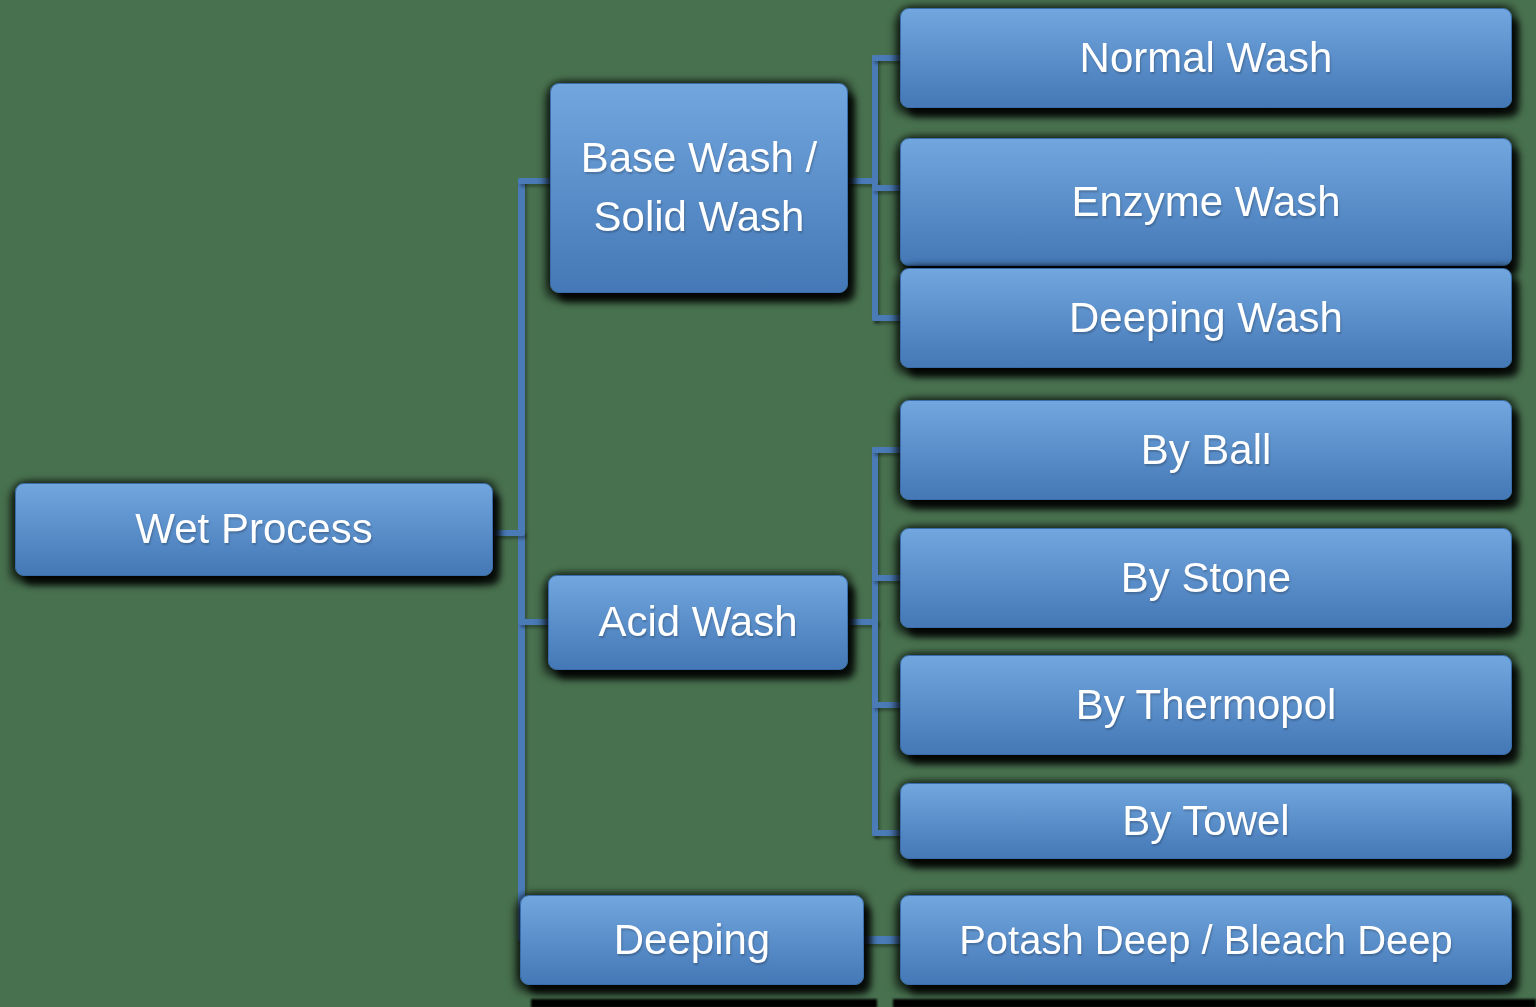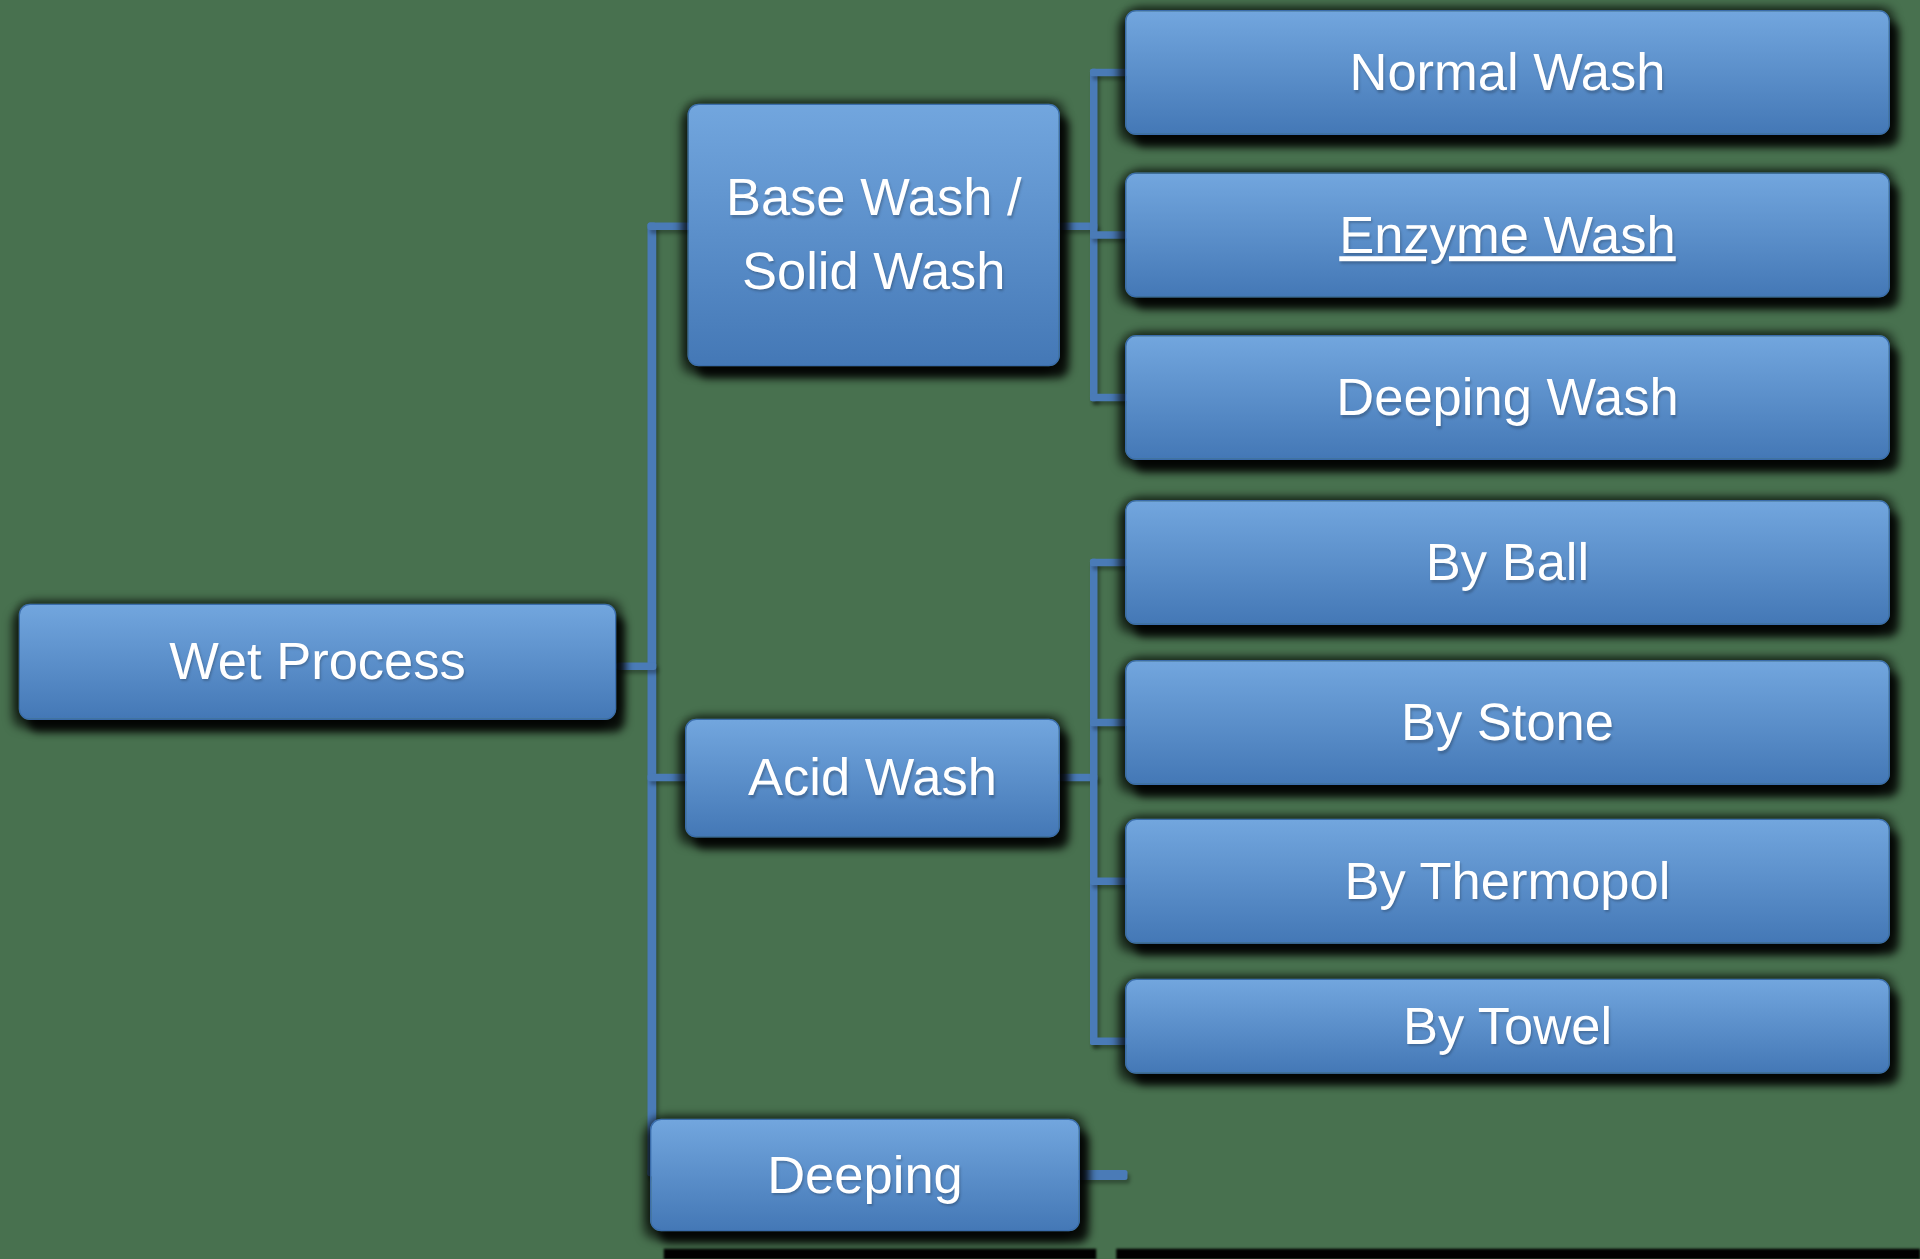--- a/index.html
+++ b/index.html
@@ -41,21 +41,21 @@
     background:var(--line);
     box-shadow:2px 3px 3px rgba(0,0,0,0.30);
     border-radius:2px;
   }
   
   .n-wet     {left:15px;  top:483px; width:478px; height:93px;}
   .n-base    {left:550px; top:83px;  width:298px; height:210px;}
   .n-acid    {left:548px; top:575px; width:300px; height:95px;text-align:right;}
   .n-deeping {left:520px; top:895px; width:344px; height:90px;}
   .n-r1{left:900px; top:8px;   width:612px; height:100px;}
-  .n-r2{left:900px; top:138px; width:612px; height:100px;text-decoration:underline;}
+  .n-r2{left:900px; top:138px; width:612px; height:128px;}
   .n-r3{left:900px; top:268px; width:612px; height:100px;}
   .n-r4{left:900px; top:400px; width:612px; height:100px;}
   .n-r5{left:900px; top:528px; width:612px; height:100px;}
   .n-r6{left:900px; top:655px; width:612px; height:100px;}
   .n-r7{left:900px; top:783px; width:612px; height:76px;}
   .n-r8{left:900px; top:895px; width:612px; height:90px; font-size:40px;}
   
   .c-wet-trunk   {left:493px; top:530px; width:32px;  height:6px;}
   .c-trunk       {left:518px; top:178px; width:7px;   height:763px;}
   .c-trunk-base  {left:518px; top:178px; width:34px;  height:6px;}
@@ -114,17 +114,18 @@
 
   <div class="node n-r1">Normal Wash</div>
   <div class="node n-r2">Enzyme Wash</div>
   <div class="node n-r3">Deeping Wash</div>
 
   <div class="node n-r4">By Ball</div>
   <div class="node n-r5">By Stone</div>
   <div class="node n-r6">By Thermopol</div>
   <div class="node n-r7">By Towel</div>
 
+  <div class="node n-r8">Potash Deep / Bleach Deep</div>
 
   <div class="cut-strip s1"></div>
   <div class="cut-strip s2"></div>
 
 </div>
 
 </body></html>

